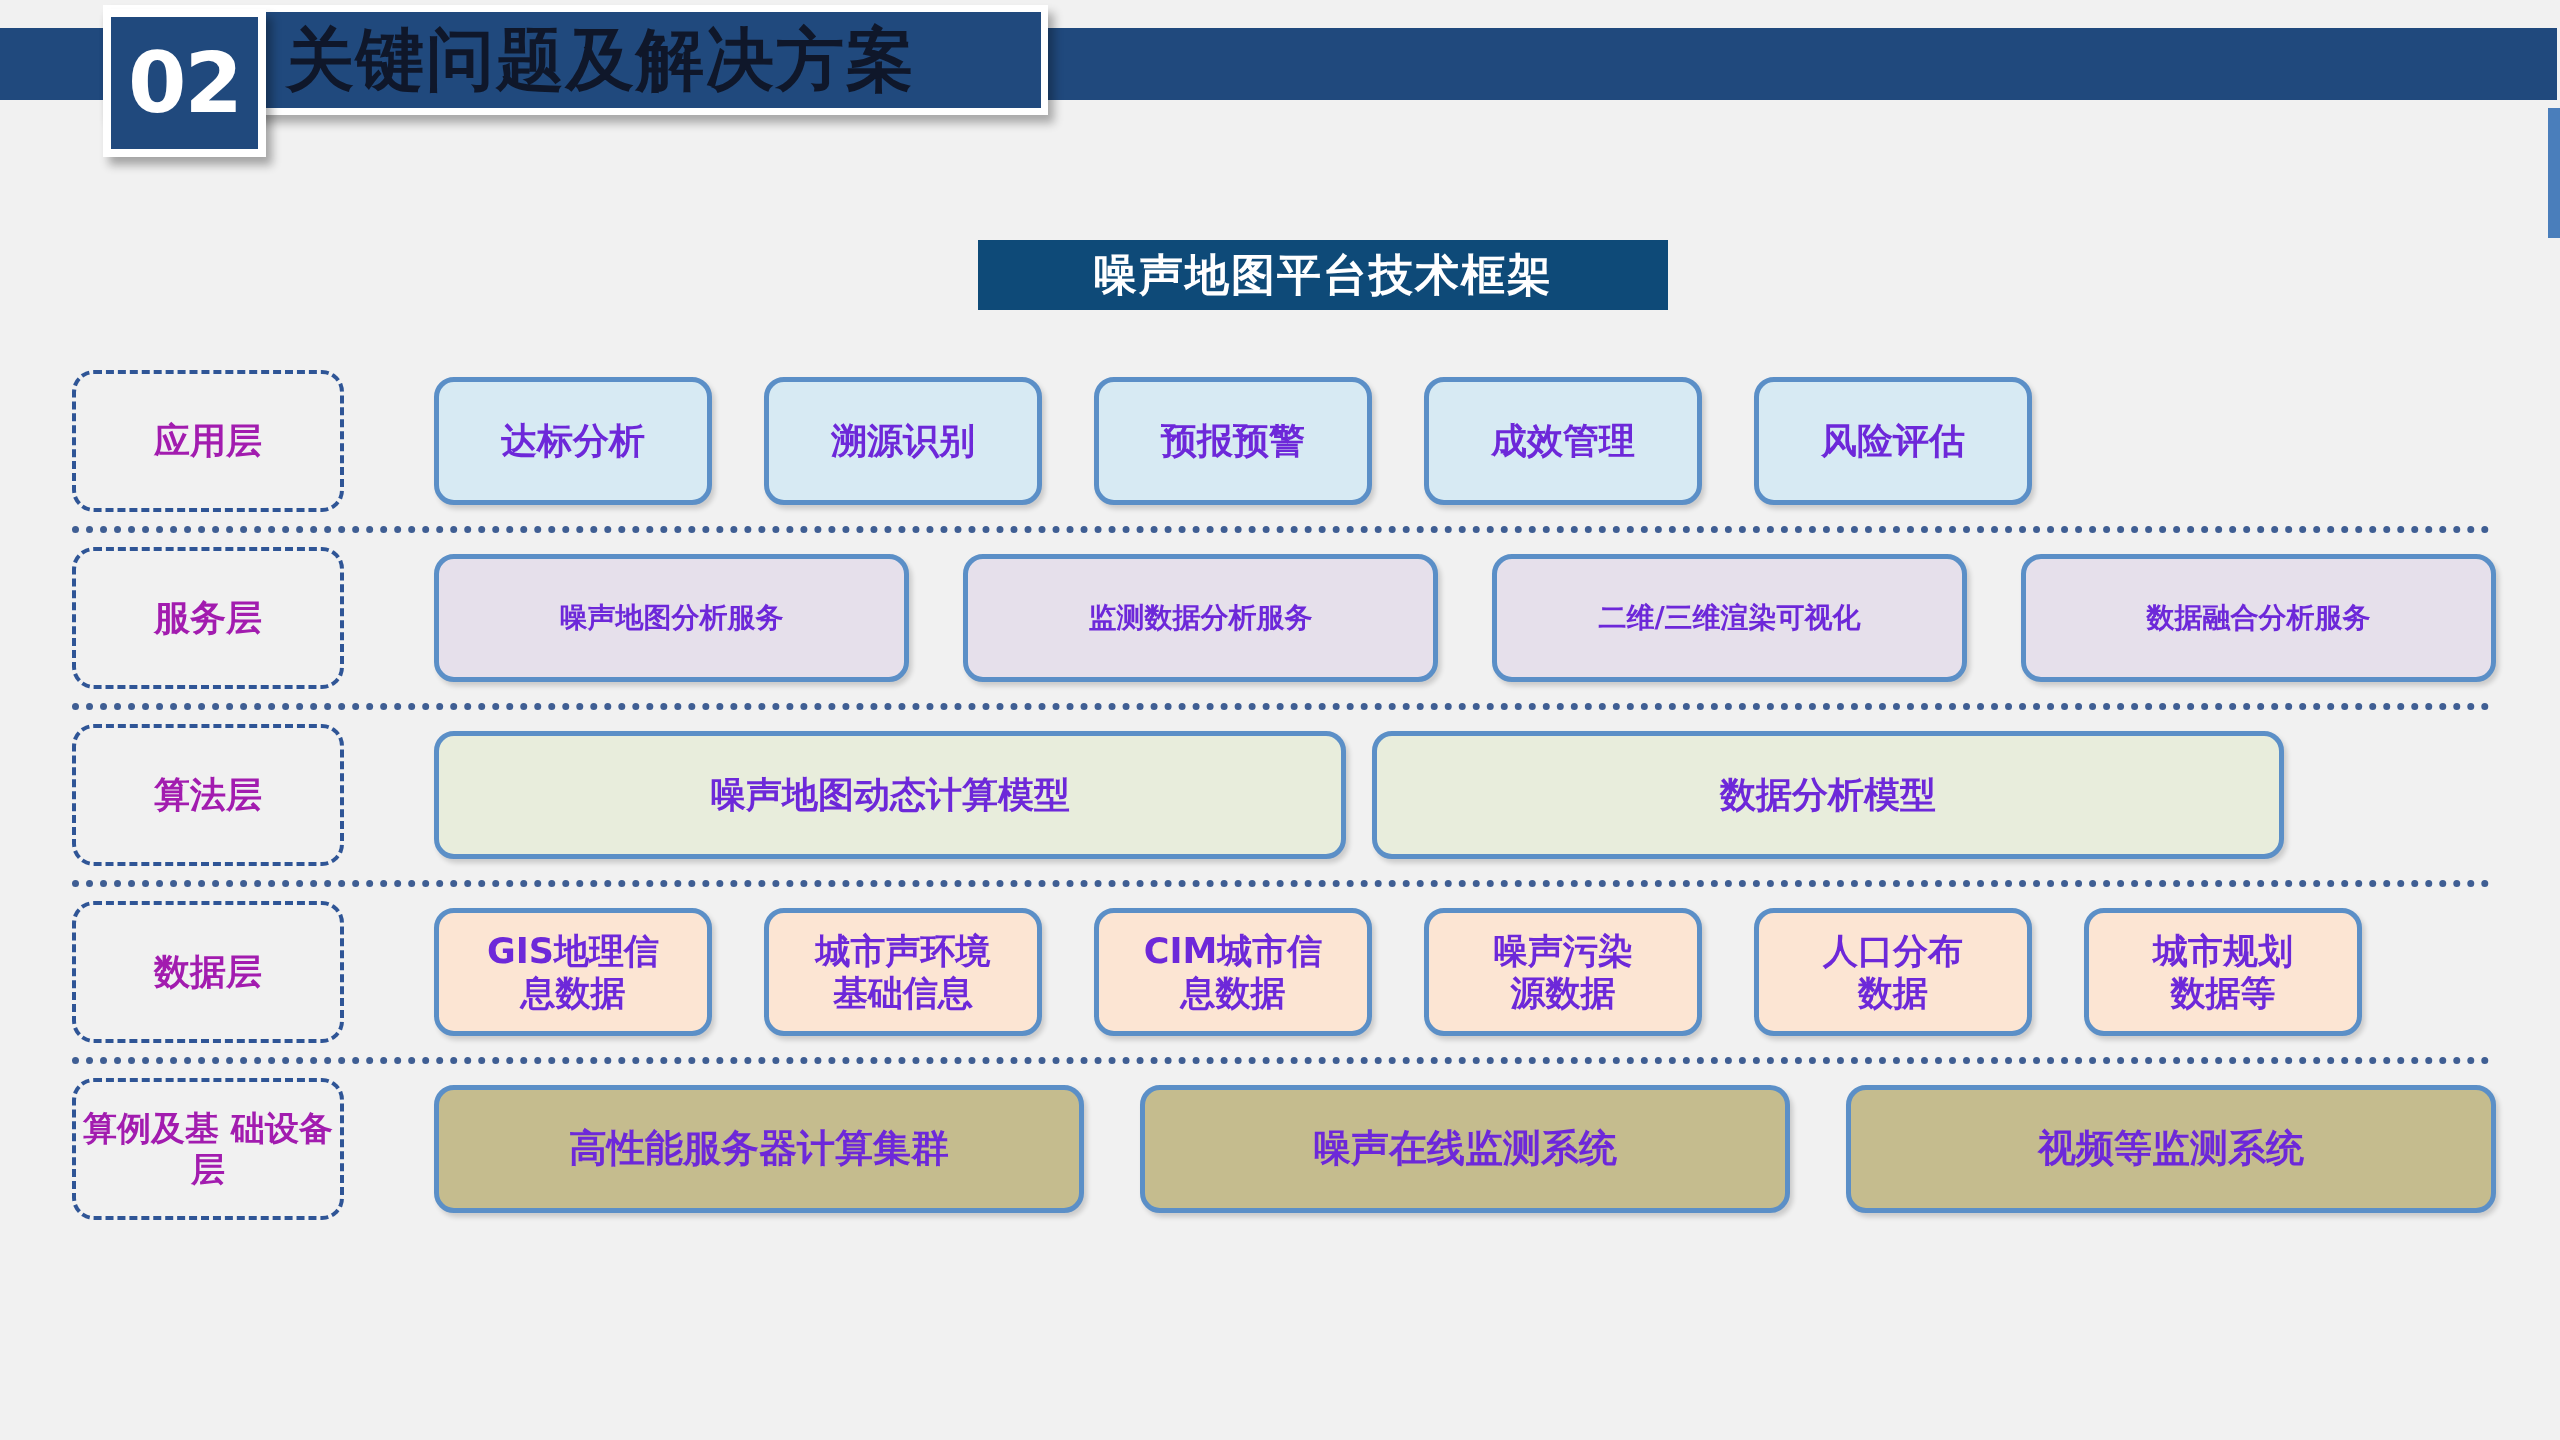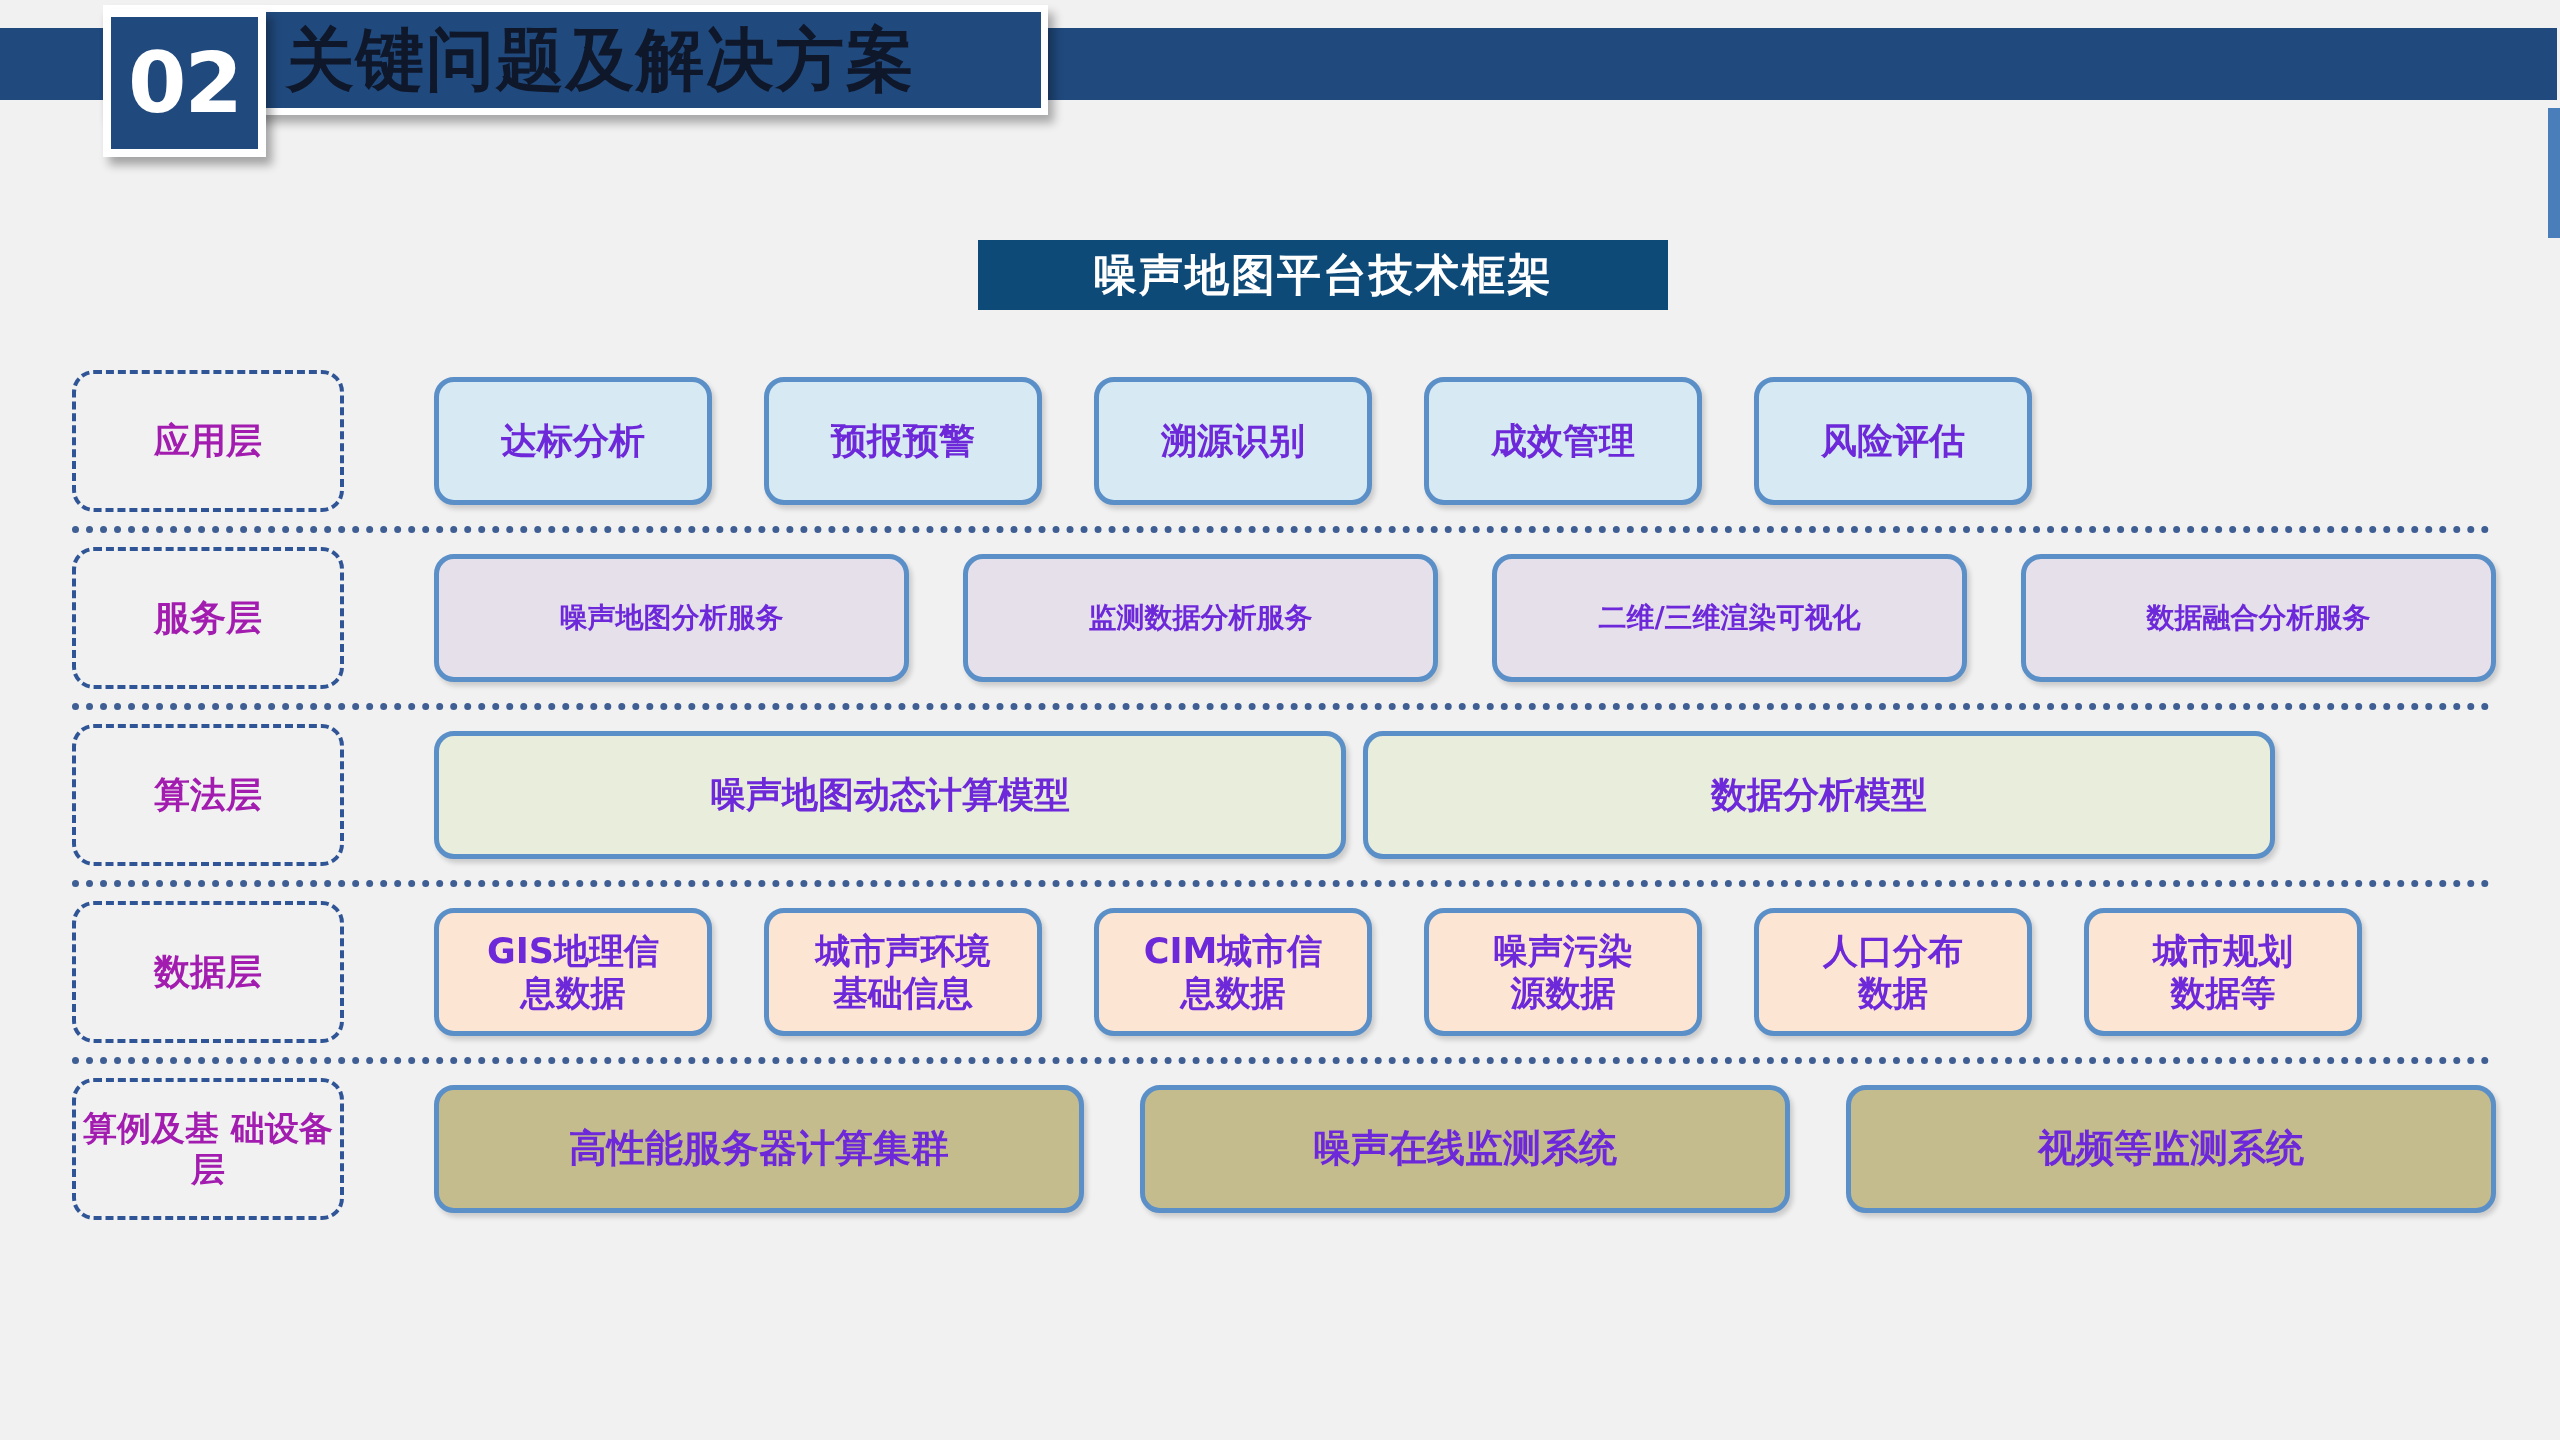--- a/index.html
+++ b/index.html
@@ -167,21 +167,21 @@
     font-size: 36px;
   }
 
   .row-service .boxes { gap: 54px; }
   .row-service .node {
     width: 475px; height: 128px;
     background: #E6E0EB;
     font-size: 28px;
   }
 
-  .row-algo .boxes { gap: 17px; }
+  .row-algo .boxes { gap: 26px; }
   .row-algo .node {
     width: 912px; height: 128px;
     background: #E8EDDC;
     font-size: 36px;
   }
 
   .row-data .boxes { gap: 52px; }
   .row-data .node {
     width: 278px; height: 128px;
     background: #FCE5D3;
@@ -222,22 +222,22 @@
   <div class="fw-title">
     <span class="fw-title-text">噪声地图平台技术框架</span>
   </div>
 
   <div class="diagram">
 
     <div class="layer-row row-app">
       <div class="layer-label">应用层</div>
       <div class="boxes">
         <div class="node">达标分析</div>
+        <div class="node">溯源识别</div>
         <div class="node">预报预警</div>
-        <div class="node">溯源识别</div>
         <div class="node">成效管理</div>
         <div class="node">风险评估</div>
       </div>
     </div>
 
     <div class="row-spacer-top"></div>
     <div class="divider"></div>
     <div class="row-spacer-top"></div>
 
     <div class="layer-row row-service">

